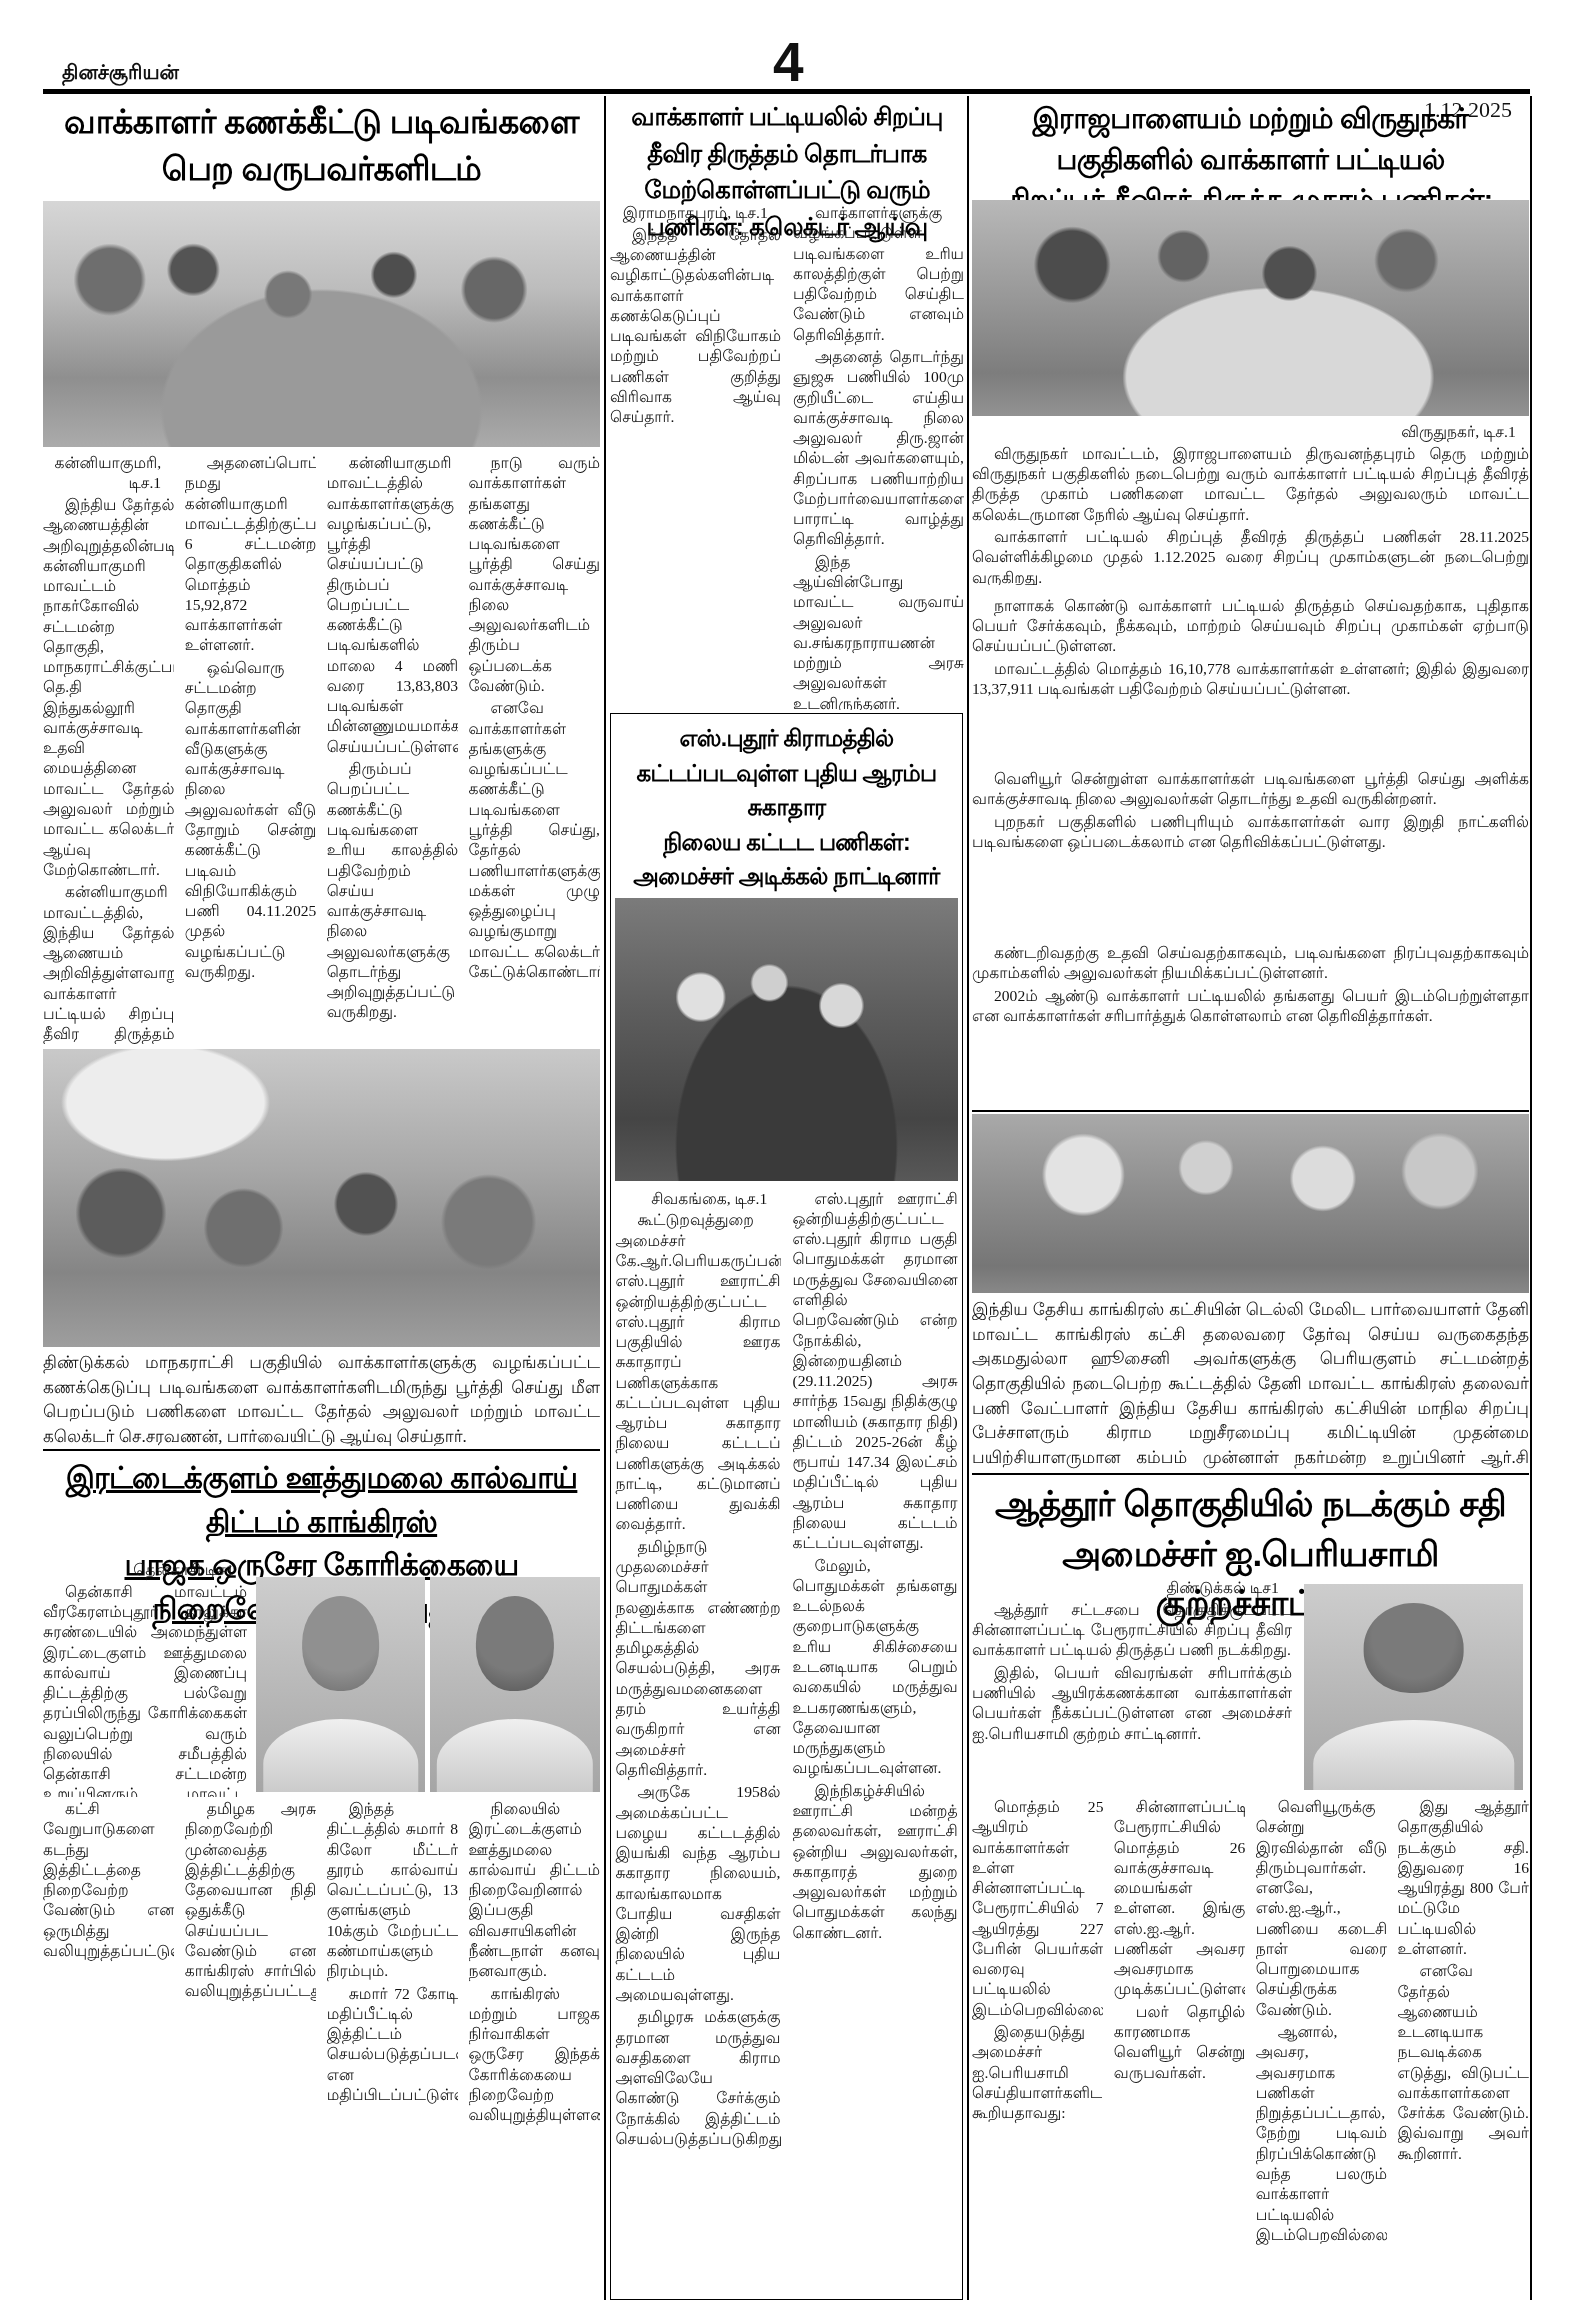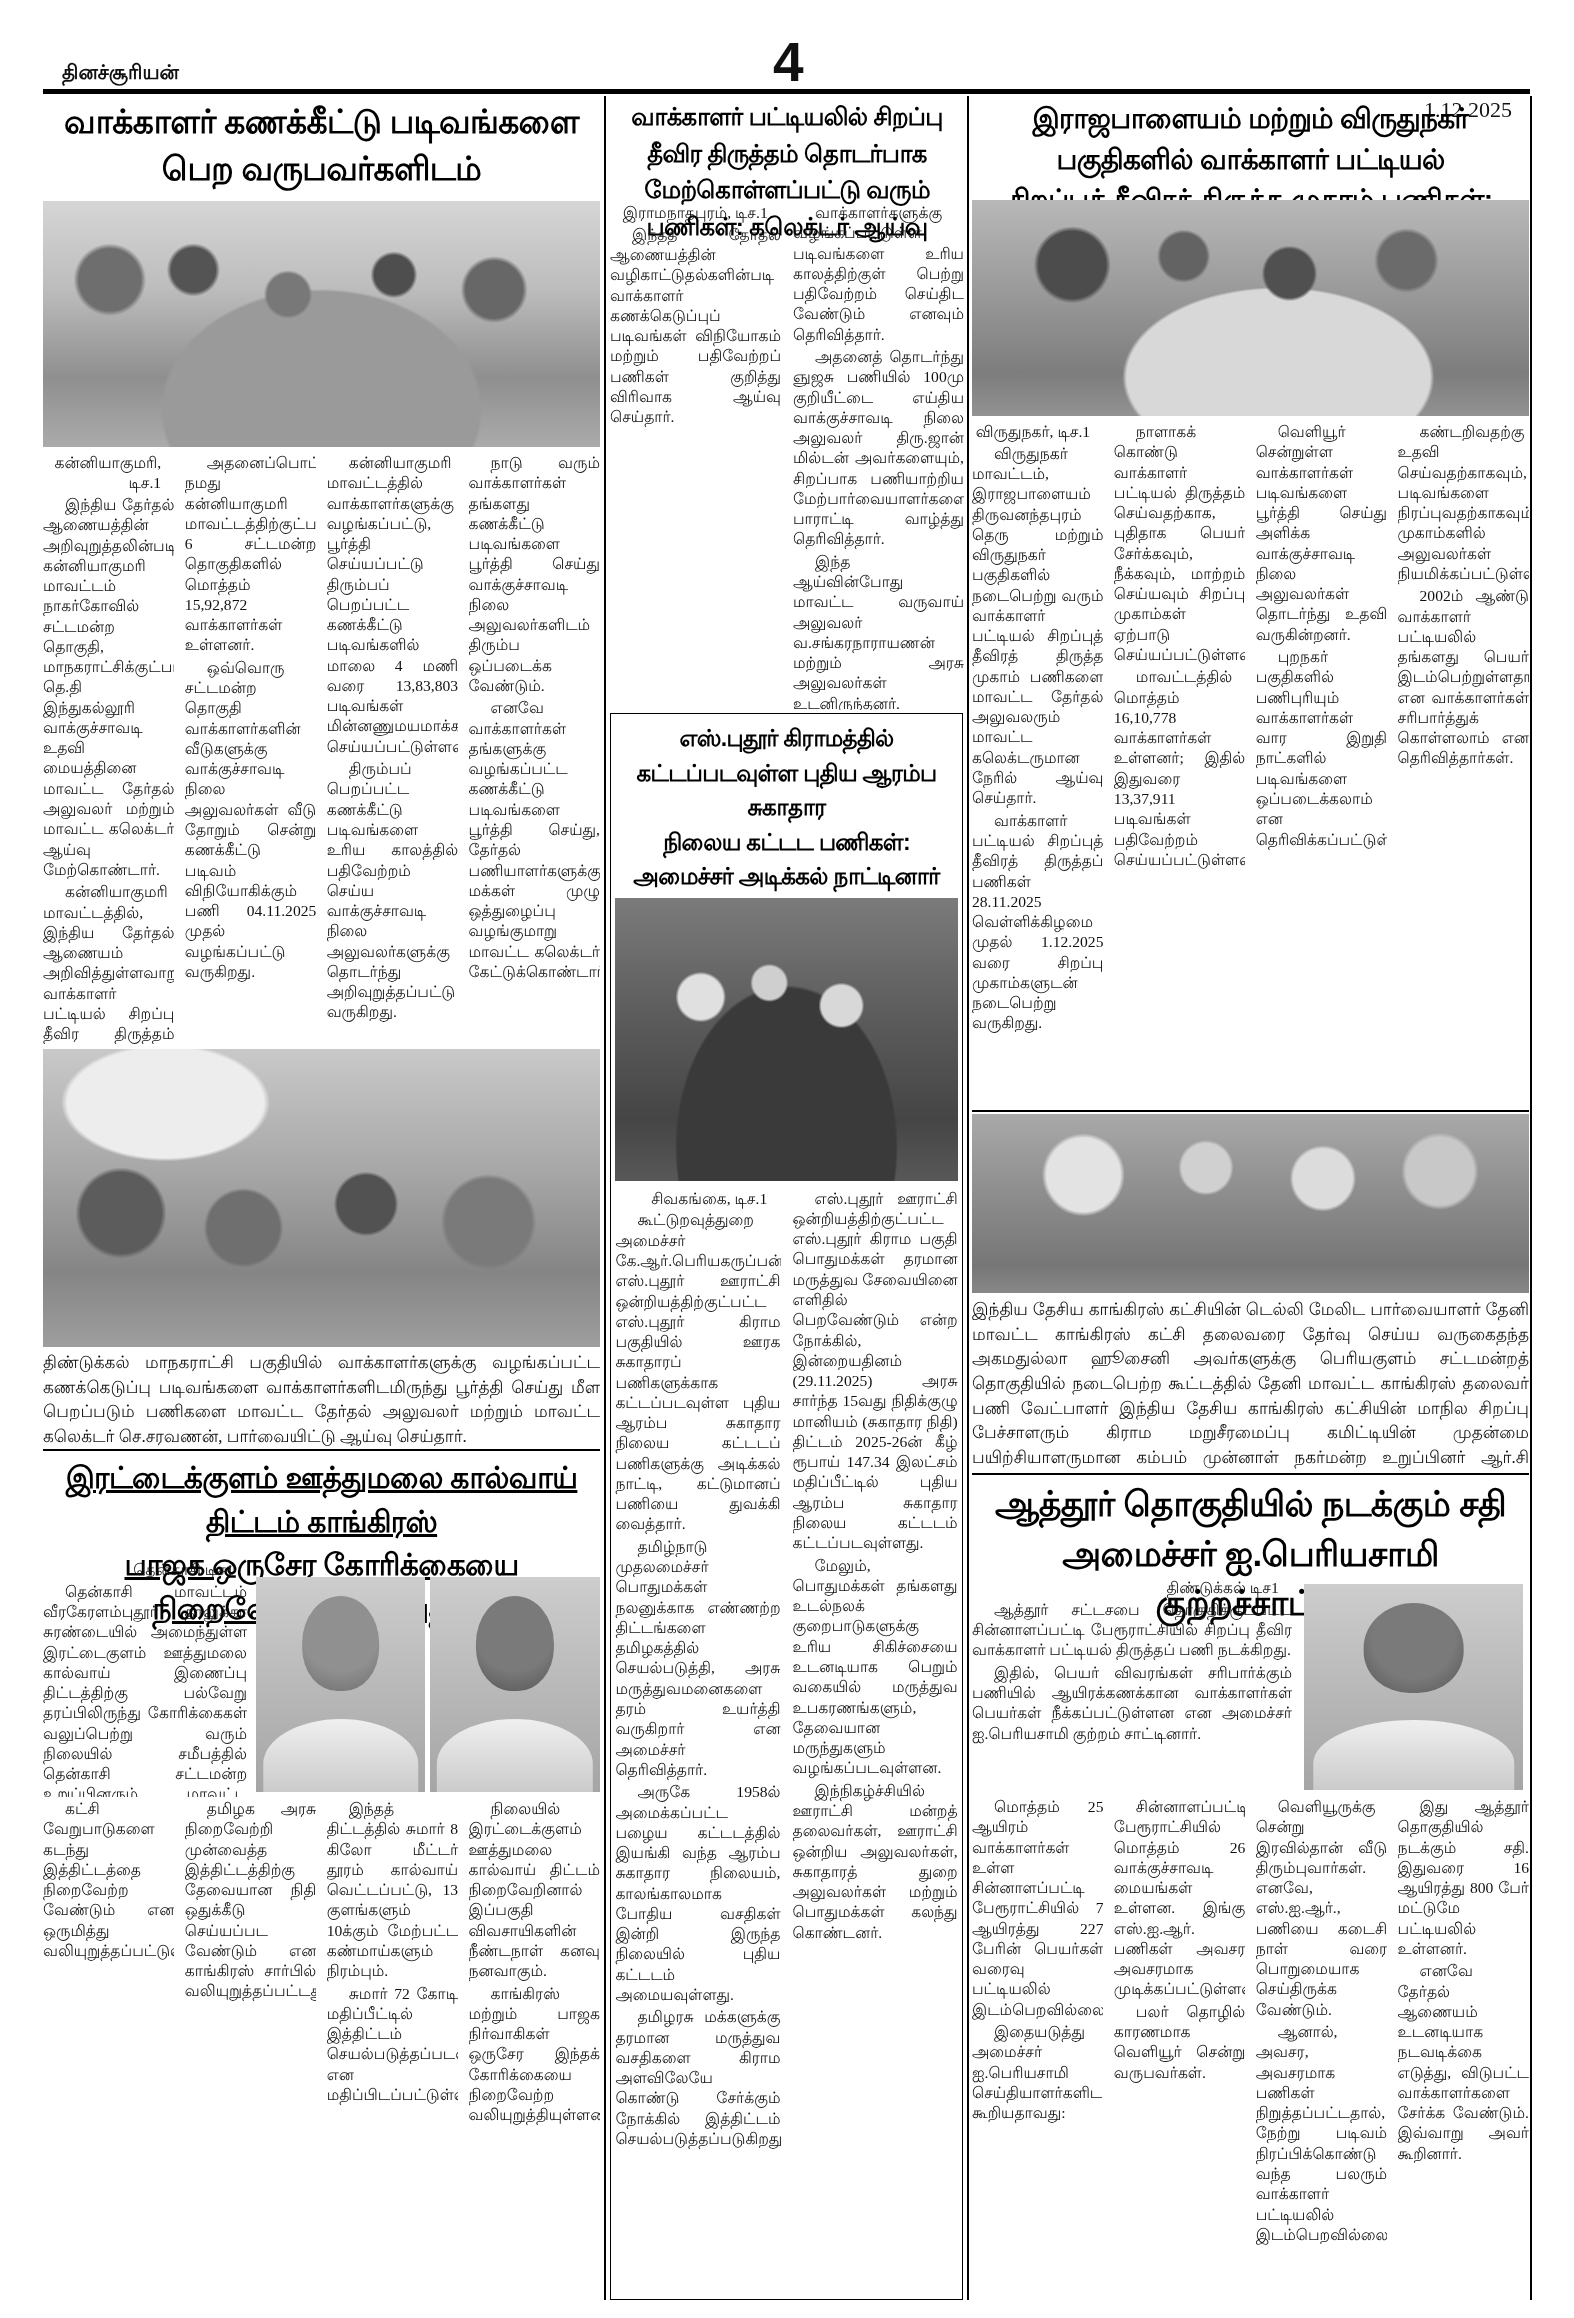--- a/index.html
+++ b/index.html
@@ -223,21 +223,21 @@
         </div>
     </div>
   </div>
 
   <div class="abs headline hl-lg" style="left:972px;top:99px;width:557px;height:99px;font-size:28px;">
     <span class="hl-line">இராஜபாளையம் மற்றும் விருதுநகர் பகுதிகளில் வாக்காளர் பட்டியல்</span>
     <span class="hl-line">சிறப்புத் தீவிரத் திருத்த முகாம் பணிகள்: கலெக்டர் நேரில் ஆய்வு</span>
   </div>
   <div class="abs photo photo-officials" style="left:972px;top:200px;width:557px;height:216px;"></div>
 
-  <div class="abs cols" style="left:972px;top:422px;width:557px;height:684px;">
+  <div class="abs cols" style="left:972px;top:422px;width:557px;height:684px;flex-direction:column;">
     <div class="col bodytext">
       <span class="dateline">விருதுநகர், டிச.1</span>
       <div>
           <p>விருதுநகர் மாவட்டம், இராஜபாளையம் திருவனந்தபுரம் தெரு மற்றும் விருதுநகர் பகுதிகளில் நடைபெற்று வரும் வாக்காளர் பட்டியல் சிறப்புத் தீவிரத் திருத்த முகாம் பணிகளை மாவட்ட தேர்தல் அலுவலரும் மாவட்ட கலெக்டருமான நேரில் ஆய்வு செய்தார்.</p>
           <p>வாக்காளர் பட்டியல் சிறப்புத் தீவிரத் திருத்தப் பணிகள் 28.11.2025 வெள்ளிக்கிழமை முதல் 1.12.2025 வரை சிறப்பு முகாம்களுடன் நடைபெற்று வருகிறது.</p>
         </div>
     </div>
     <div class="col bodytext">
         <div>
           <p>நாளாகக் கொண்டு வாக்காளர் பட்டியல் திருத்தம் செய்வதற்காக, புதிதாக பெயர் சேர்க்கவும், நீக்கவும், மாற்றம் செய்யவும் சிறப்பு முகாம்கள் ஏற்பாடு செய்யப்பட்டுள்ளன.</p>

